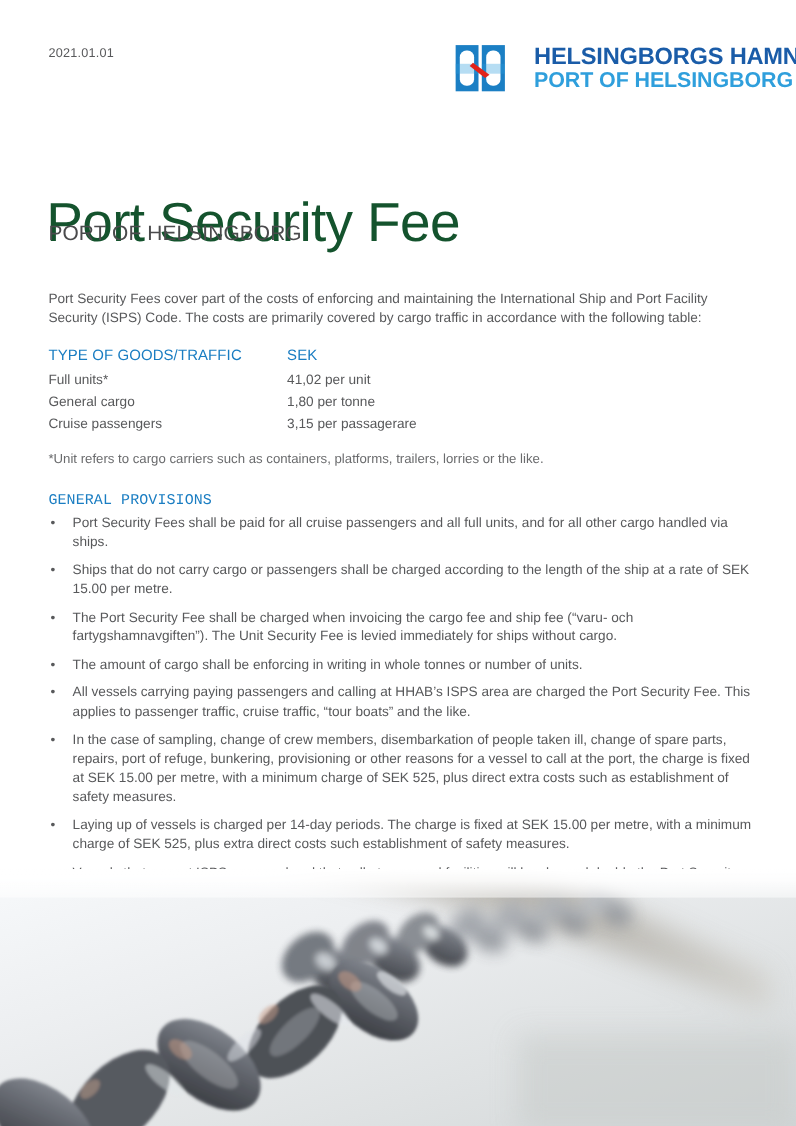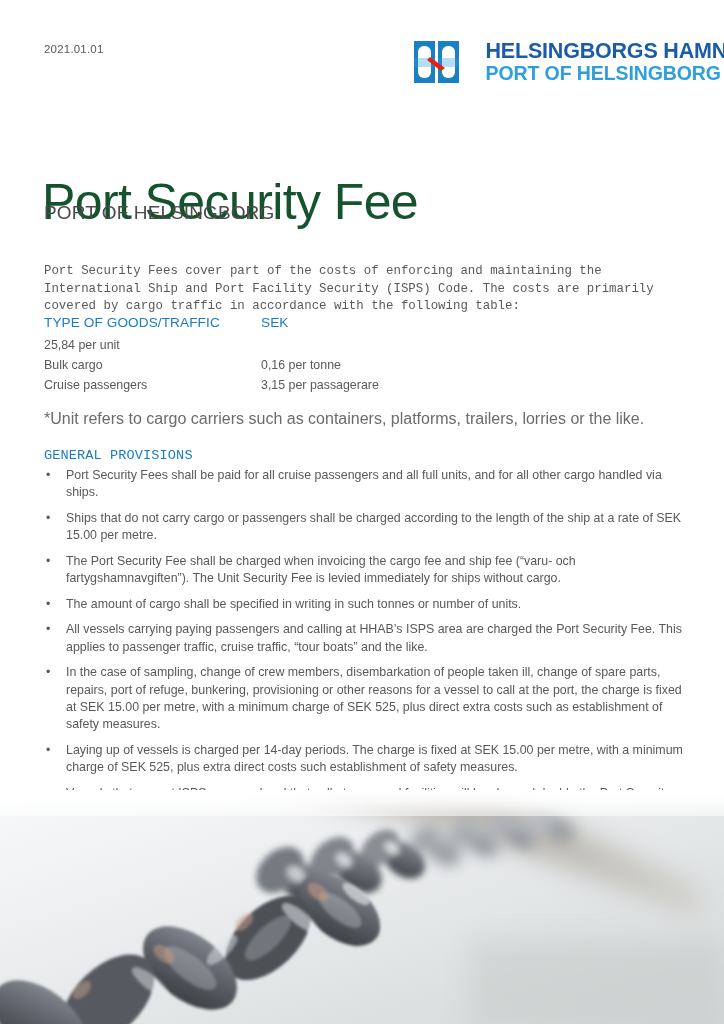--- a/index.html
+++ b/index.html
@@ -85,21 +85,20 @@
 
   
   .intro {
     position: absolute;
     left: 44px;
     top: 251px;
     width: 634px;
     font-size: 12.4px;
     color: #58595b;
     line-height: 17.5px;
-    font-family: Liberation Mono, monospace;
   }
 
   
   .fee-table {
     position: absolute;
     left: 44px;
     top: 311px;
     width: 470px;
   }
   .fee-row {
@@ -114,21 +113,21 @@
     line-height: 24px;
   }
   .fee-body {
     color: #58595b;
     font-size: 12.4px;
   }
   .footnote {
     position: absolute;
     left: 44px;
     top: 410px;
-    font-size: 16px;
+    font-size: 12px;
     color: #6a6b6d;
   }
 
   
   .gp-head {
     position: absolute;
     left: 44px;
     top: 448px;
     color: #1a7dc2;
     font-size: 13.6px;
@@ -219,25 +218,26 @@
   <div class="subtitle">PORT OF HELSINGBORG</div>
 
   <p class="intro">Port Security Fees cover part of the costs of enforcing and maintaining the International Ship and Port Facility Security (ISPS) Code. The costs are primarily covered by cargo traffic in accordance with the following table:</p>
 
   <div class="fee-table">
     <div class="fee-row fee-head">
       <span class="col-type">TYPE OF GOODS/TRAFFIC</span>
       <span>SEK</span>
     </div>
     <div class="fee-row fee-body">
-      <span>25,84 per unit</span>
+      <span class="col-type">Full units*</span>
+      <span>41,02 per unit</span>
     </div>
     <div class="fee-row fee-body">
-      <span class="col-type">Bulk cargo</span>
-      <span>0,16 per tonne</span>
+      <span class="col-type">General cargo</span>
+      <span>1,80 per tonne</span>
     </div>
     <div class="fee-row fee-body">
       <span class="col-type">Cruise passengers</span>
       <span>3,15 per passagerare</span>
     </div>
   </div>
   <div class="footnote">*Unit refers to cargo carriers such as containers, platforms, trailers, lorries or the like.</div>
 
   <div class="gp-head">GENERAL PROVISIONS</div>
   <ul class="gp-list">
@@ -248,21 +248,21 @@
     <li class="gp-item">
       <span class="bullet">•</span>
       <span>Ships that do not carry cargo or passengers shall be charged according to the length of the ship at a rate of SEK 15.00 per metre.</span>
     </li>
     <li class="gp-item">
       <span class="bullet">•</span>
       <span>The Port Security Fee shall be charged when invoicing the cargo fee and ship fee (“varu- och fartygshamnavgiften”). The Unit Security Fee is levied immediately for ships without cargo.</span>
     </li>
     <li class="gp-item">
       <span class="bullet">•</span>
-      <span>The amount of cargo shall be specified in writing in such tonnes or number of units.</span>
+      <span>The amount of cargo shall be enforcing in writing in whole tonnes or number of units.</span>
     </li>
     <li class="gp-item">
       <span class="bullet">•</span>
       <span>All vessels carrying paying passengers and calling at HHAB’s ISPS area are charged the Port Security Fee. This applies to passenger traffic, cruise traffic, “tour boats” and the like.</span>
     </li>
     <li class="gp-item">
       <span class="bullet">•</span>
       <span>In the case of sampling, change of crew members, disembarkation of people taken ill, change of spare parts, repairs, port of refuge, bunkering, provisioning or other reasons for a vessel to call at the port, the charge is fixed at SEK 15.00 per metre, with a minimum charge of SEK 525, plus direct extra costs such as establishment of safety measures.</span>
     </li>
     <li class="gp-item">

